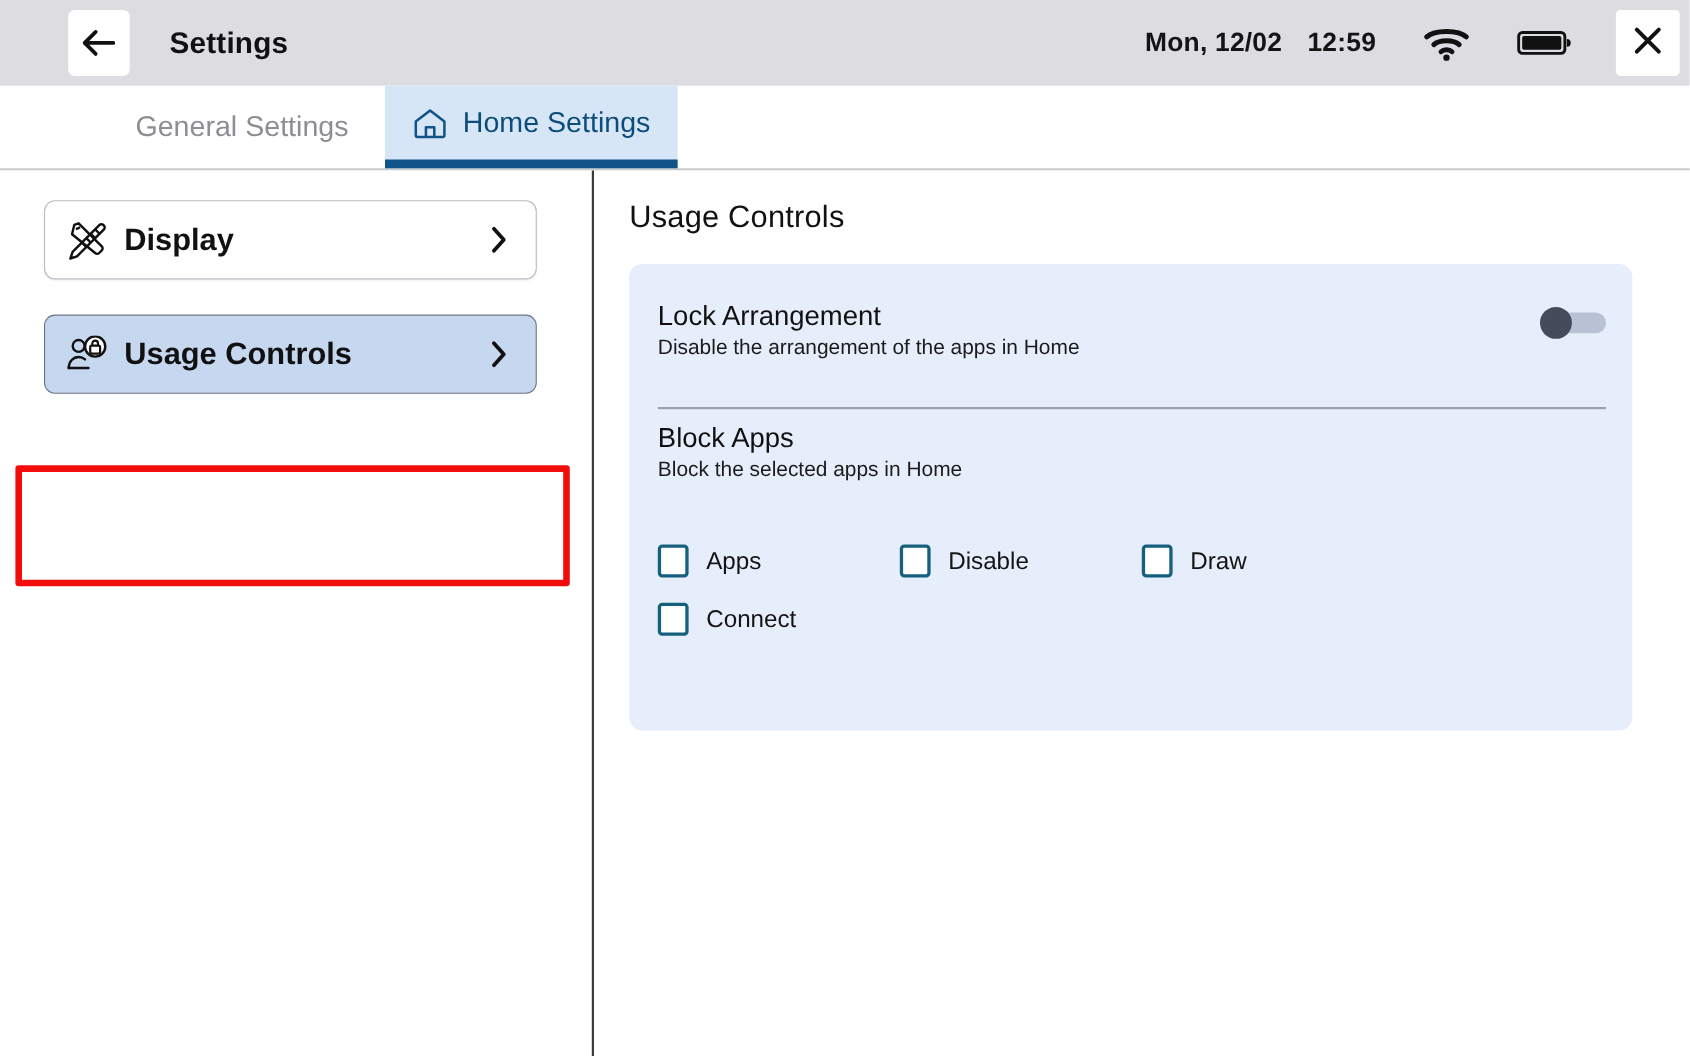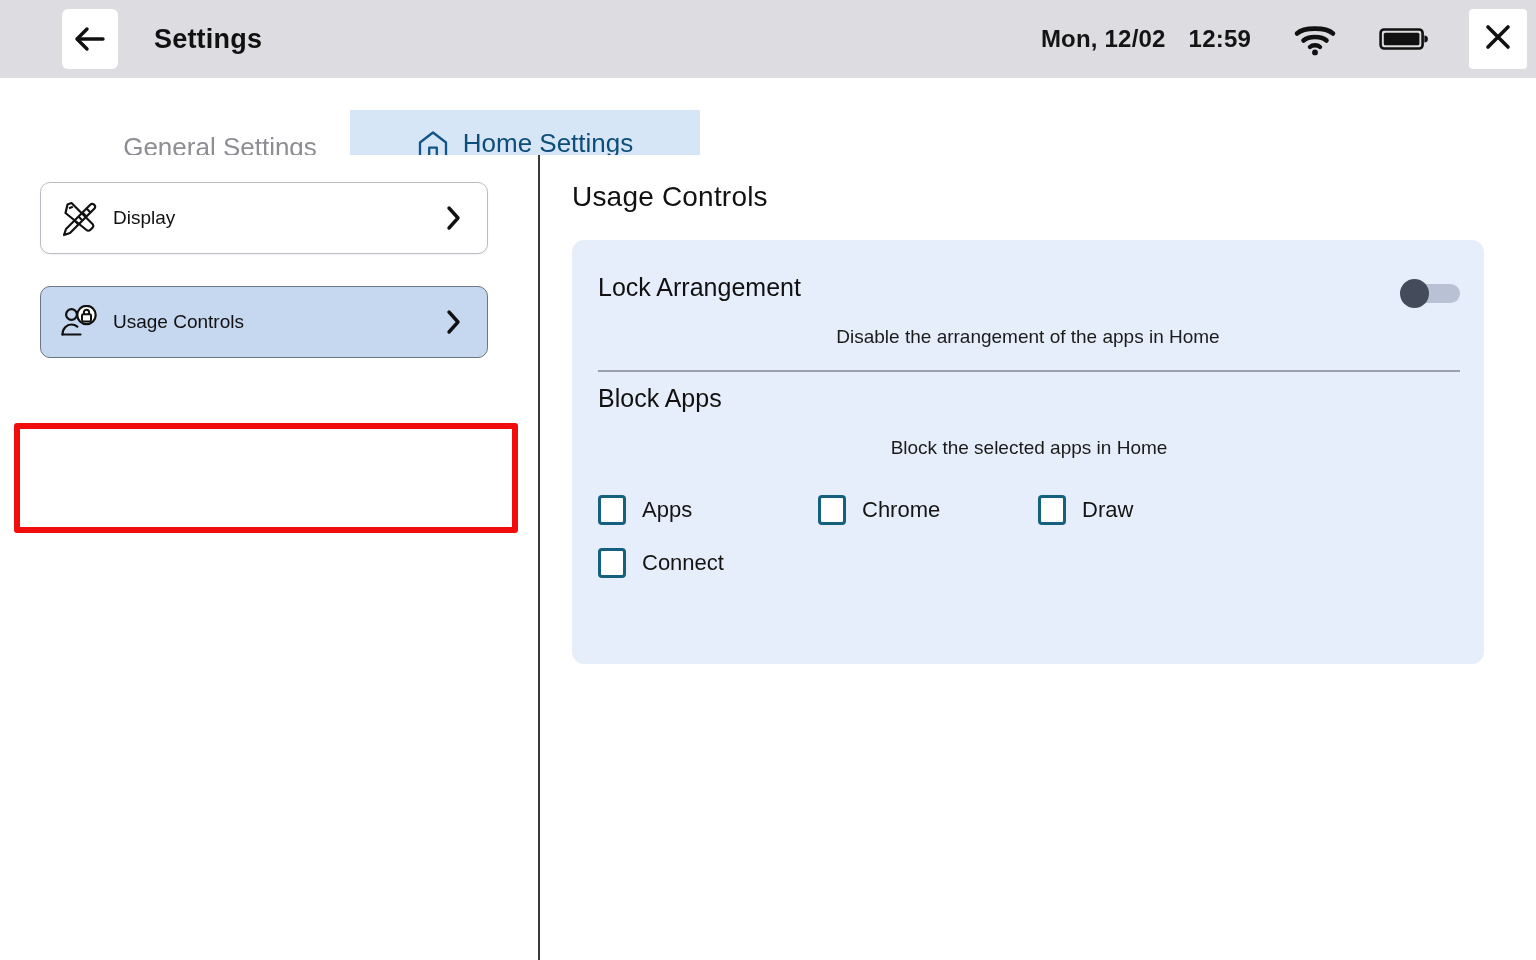--- a/index.html
+++ b/index.html
@@ -49,33 +49,33 @@
     display: flex; align-items: center; justify-content: center;
     cursor: pointer;
   }
 
   
   .tabbar {
     position: absolute; top: 78px; left: 0;
     width: 1536px; height: 77px;
     background: #ffffff;
     border-bottom: 2px solid #c9c9c9;
-    display: flex; align-items: stretch; margin-top: 32px;
+    display: flex; align-items: stretch;
   }
   .tab {
     display: flex; align-items: center; justify-content: center;
     gap: 14px; cursor: pointer; position: relative;
     font-size: 26px;
   }
   .tab-inactive {
     width: 260px; margin-left: 90px;
     color: #8d8d93; font-weight: 400;
   }
   .tab-active {
-    width: 350px;
+    width: 266px;
     background: #d7e6f6;
     color: #0d4d7a; font-weight: 500;
     border-bottom: 8px solid #10548a;
   }
   .tab-active .tab-icon { display: flex; align-items: center; }
 
   
   .body-area {
     position: absolute; top: 155px; left: 0;
     width: 1536px; height: 805px;
@@ -92,21 +92,21 @@
     position: absolute; left: 40px; width: 448px; height: 72px;
     border: 1.5px solid #b9bcc4; border-radius: 10px;
     display: flex; align-items: center; cursor: pointer;
     background: #ffffff;
   }
   .side-item.display { top: 27px; box-shadow: 0 1px 2px rgba(0,0,0,.06); }
   .side-item.usage {
     top: 131px; background: #c6d7f0; border-color: #6d7684;
   }
   .side-icon { margin-left: 18px; width: 40px; display: flex; align-items: center; justify-content: center; }
-  .side-label { margin-left: 14px; font-size: 19px; color: #111111; font-weight: 400; }
+  .side-label { margin-left: 14px; font-size: 28px; color: #111111; font-weight: 700; }
   .side-chev { margin-left: auto; margin-right: 24px; display: flex; align-items: center; }
 
   .highlight-box {
     position: absolute; left: 14px; top: 268px;
     width: 504px; height: 110px;
     border: 6px solid #f20d0d; border-radius: 3px;
     pointer-events: none;
   }
 
   
@@ -116,21 +116,21 @@
     font-size: 28px; color: #111111; font-weight: 400;
     letter-spacing: .2px;
   }
   .card {
     position: absolute; left: 32px; top: 85px;
     width: 912px; height: 424px;
     background: #e7eefb; border-radius: 12px;
   }
   .row-lock { position: absolute; left: 26px; top: 33px; width: 860px; }
   .setting-title { font-size: 25px; color: #111111; font-weight: 400; }
-  .setting-desc { font-size: 19px; color: #1b1b1b; margin-top: 24px; font-weight: 400; text-align: center; }
+  .setting-desc { font-size: 19px; color: #1b1b1b; margin-top: 4px; font-weight: 400; }
   .toggle {
     position: absolute; right: -2px; top: 6px;
     width: 60px; height: 28px; cursor: pointer;
   }
   .toggle-track {
     position: absolute; left: 14px; top: 5px;
     width: 46px; height: 19px; border-radius: 10px; background: #b8c2d4;
   }
   .toggle-knob {
     position: absolute; left: 0; top: 0;
@@ -286,21 +286,21 @@
         <div class="setting-desc">Block the selected apps in Home</div>
       </div>
 
       <div class="checkgrid">
         <div class="checkitem">
           <span class="checkbox"></span>
           <span class="checklabel">Apps</span>
         </div>
         <div class="checkitem">
           <span class="checkbox"></span>
-          <span class="checklabel">Chrome</span>
+          <span class="checklabel">Disable</span>
         </div>
         <div class="checkitem">
           <span class="checkbox"></span>
           <span class="checklabel">Draw</span>
         </div>
         <div class="checkitem">
           <span class="checkbox"></span>
           <span class="checklabel">Connect</span>
         </div>
       </div>

